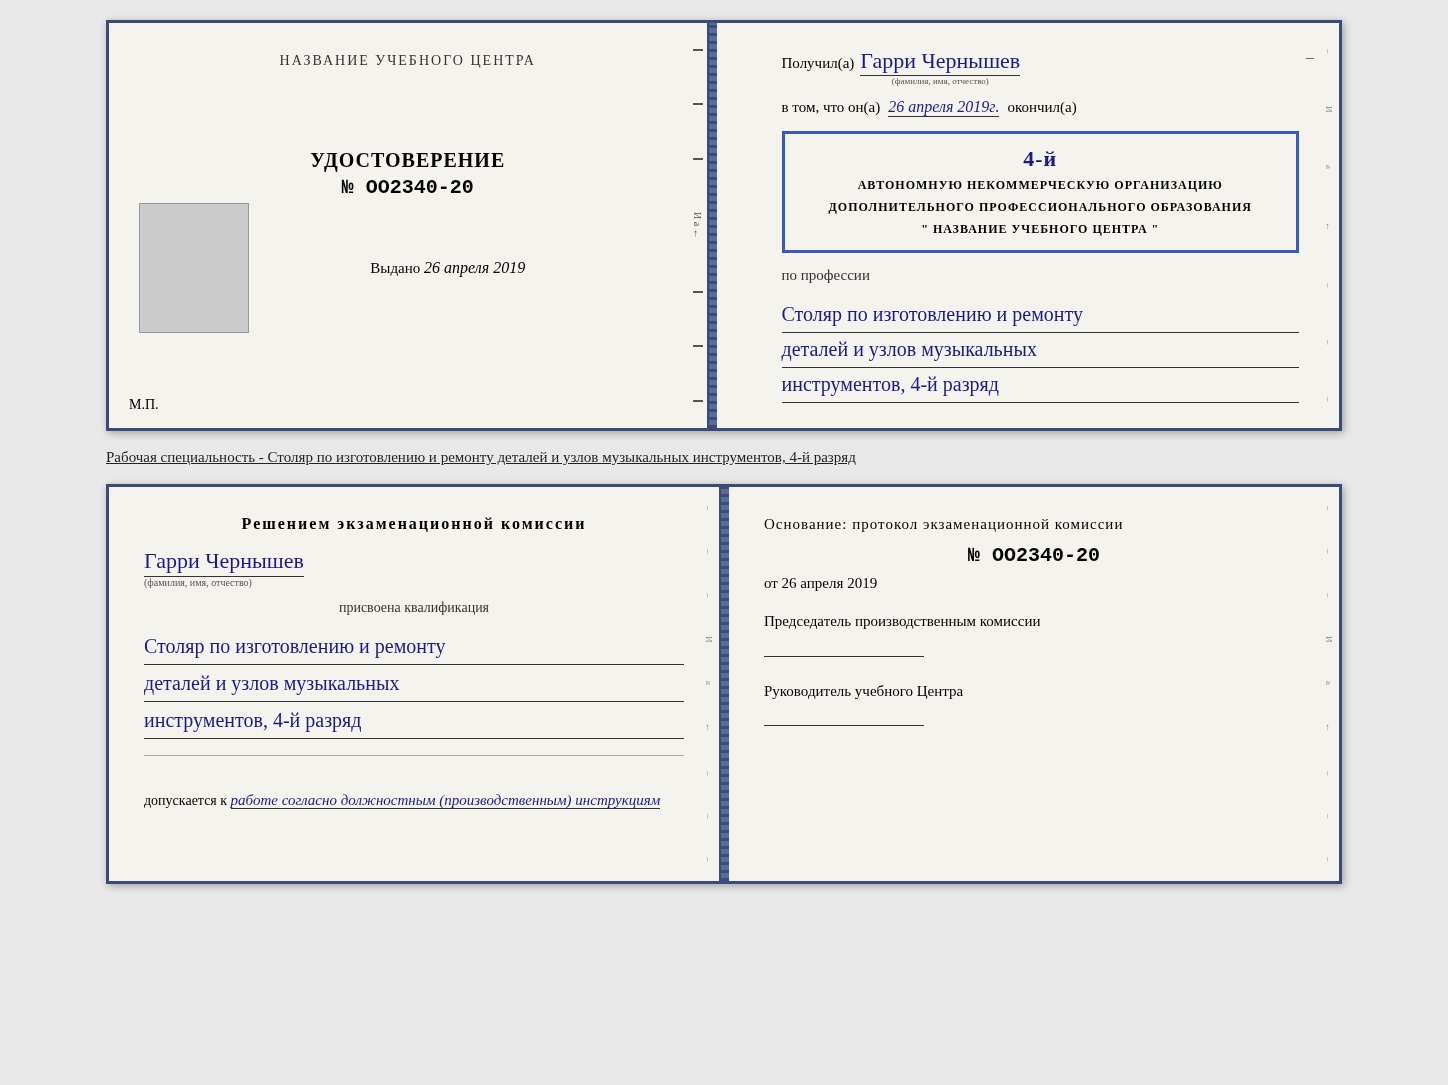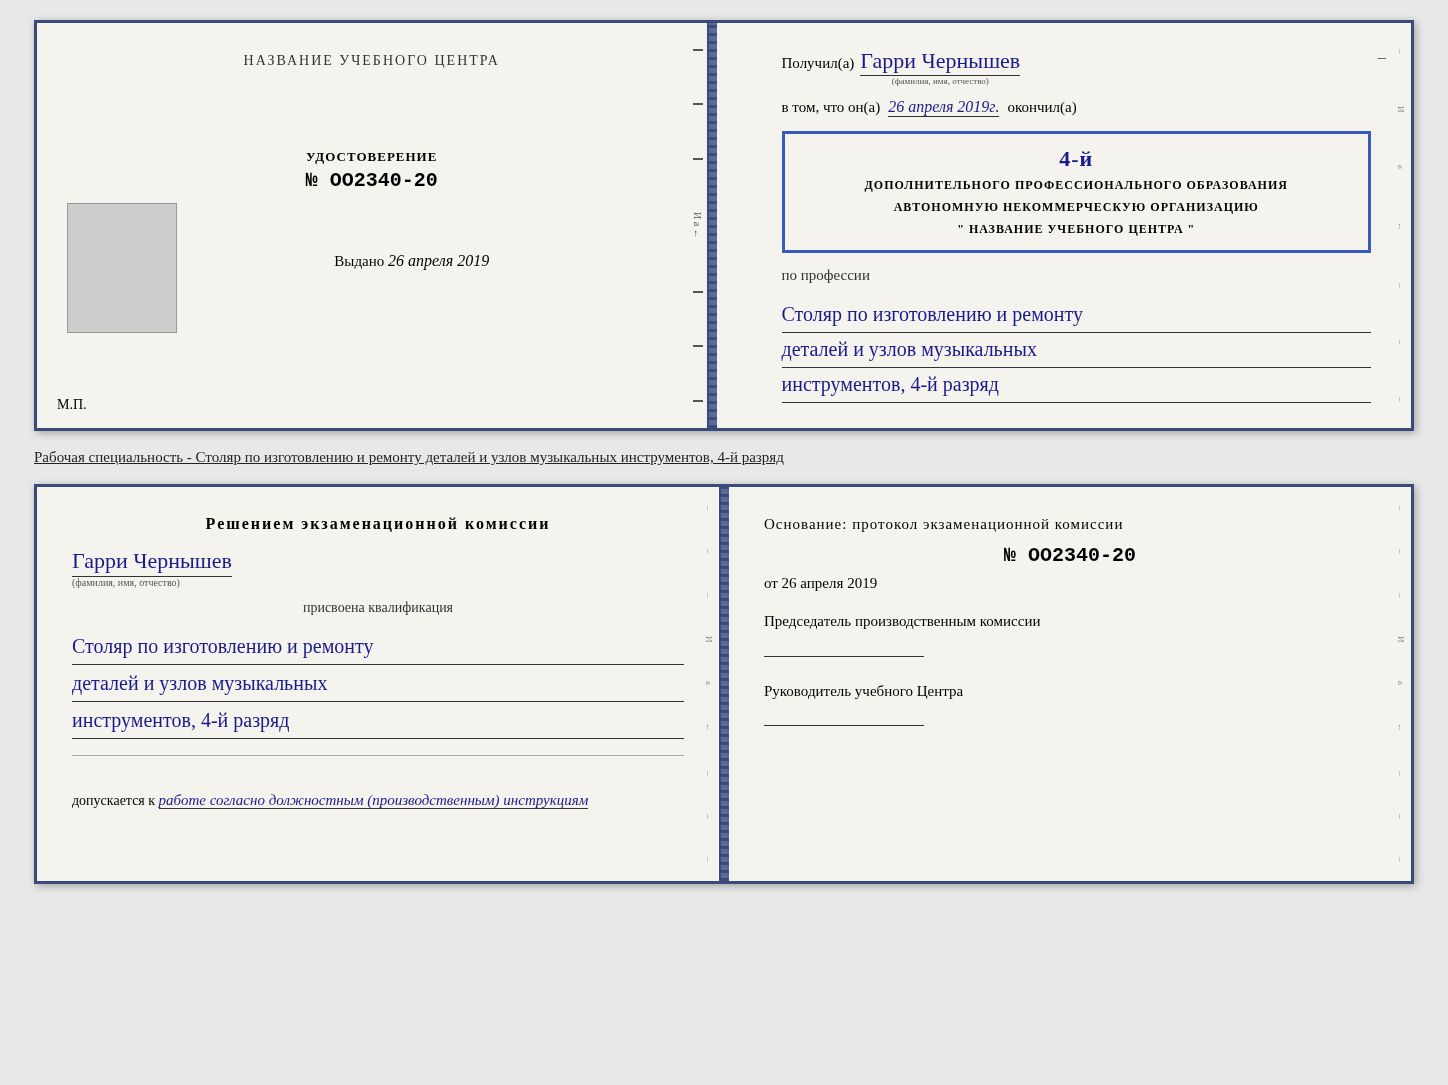--- a/index.html
+++ b/index.html
@@ -8,21 +8,21 @@
       font-family: 'Times New Roman', Times, serif;
       width: 1448px;
       min-height: 1085px;
       display: flex;
       flex-direction: column;
       align-items: center;
       padding: 20px;
     }
 
     .document-container {
-      width: 1380px;
+      width: 1236px;
       display: flex;
       flex-direction: column;
       gap: 12px;
     }
 
     
     .booklet {
       display: flex;
       width: 100%;
       border: 3px solid #3a4a7a;
@@ -77,21 +77,21 @@
       width: 110px;
       height: 130px;
       background: #ccc;
       border: 1px solid #999;
       position: absolute;
       left: 30px;
       top: 180px;
     }
 
     .udostoverenie-title {
-      font-size: 13px;
+      font-size: 20px;
       text-align: center;
       font-weight: bold;
       letter-spacing: 1px;
       text-transform: uppercase;
       margin-top: 60px;
     }
 
     .doc-number {
       font-size: 20px;
       text-align: center;
@@ -441,22 +441,22 @@
       <div style="margin-top:10px;">
         <div class="vtom-line">
           <span>в том, что он(а)</span>
           <span class="date-handwritten">26 апреля 2019г.</span>
           <span class="okoncil">окончил(а)</span>
         </div>
       </div>
 
       <div class="stamp-container">
         <div class="stamp-row-big">4-й</div>
+        <div class="stamp-text-line">АВТОНОМНУЮ НЕКОММЕРЧЕСКУЮ ОРГАНИЗАЦИЮ</div>
         <div class="stamp-text-line">ДОПОЛНИТЕЛЬНОГО ПРОФЕССИОНАЛЬНОГО ОБРАЗОВАНИЯ</div>
-        <div class="stamp-text-line">АВТОНОМНУЮ НЕКОММЕРЧЕСКУЮ ОРГАНИЗАЦИЮ</div>
         <div class="stamp-text-line">" НАЗВАНИЕ УЧЕБНОГО ЦЕНТРА "</div>
       </div>
 
       <div class="po-professii">по профессии</div>
       <div>
         <div class="profession-text">Столяр по изготовлению и ремонту</div>
         <div class="profession-text">деталей и узлов музыкальных</div>
         <div class="profession-text">инструментов, 4-й разряд</div>
       </div>
 

